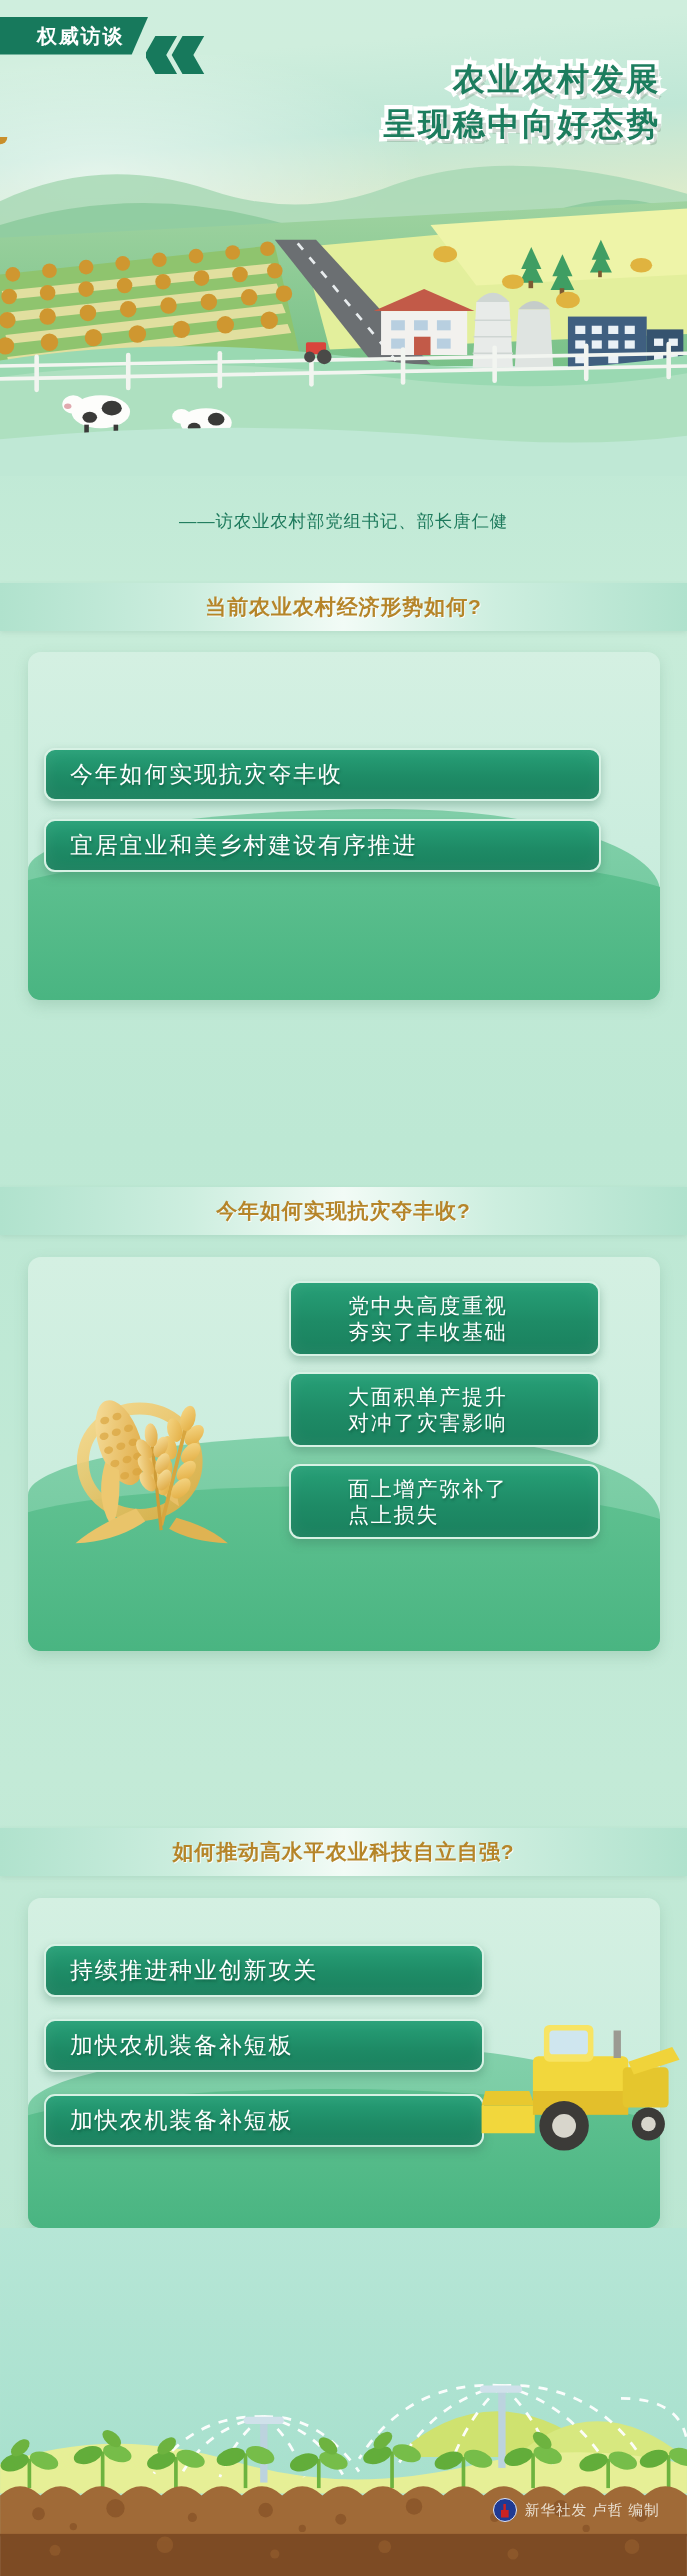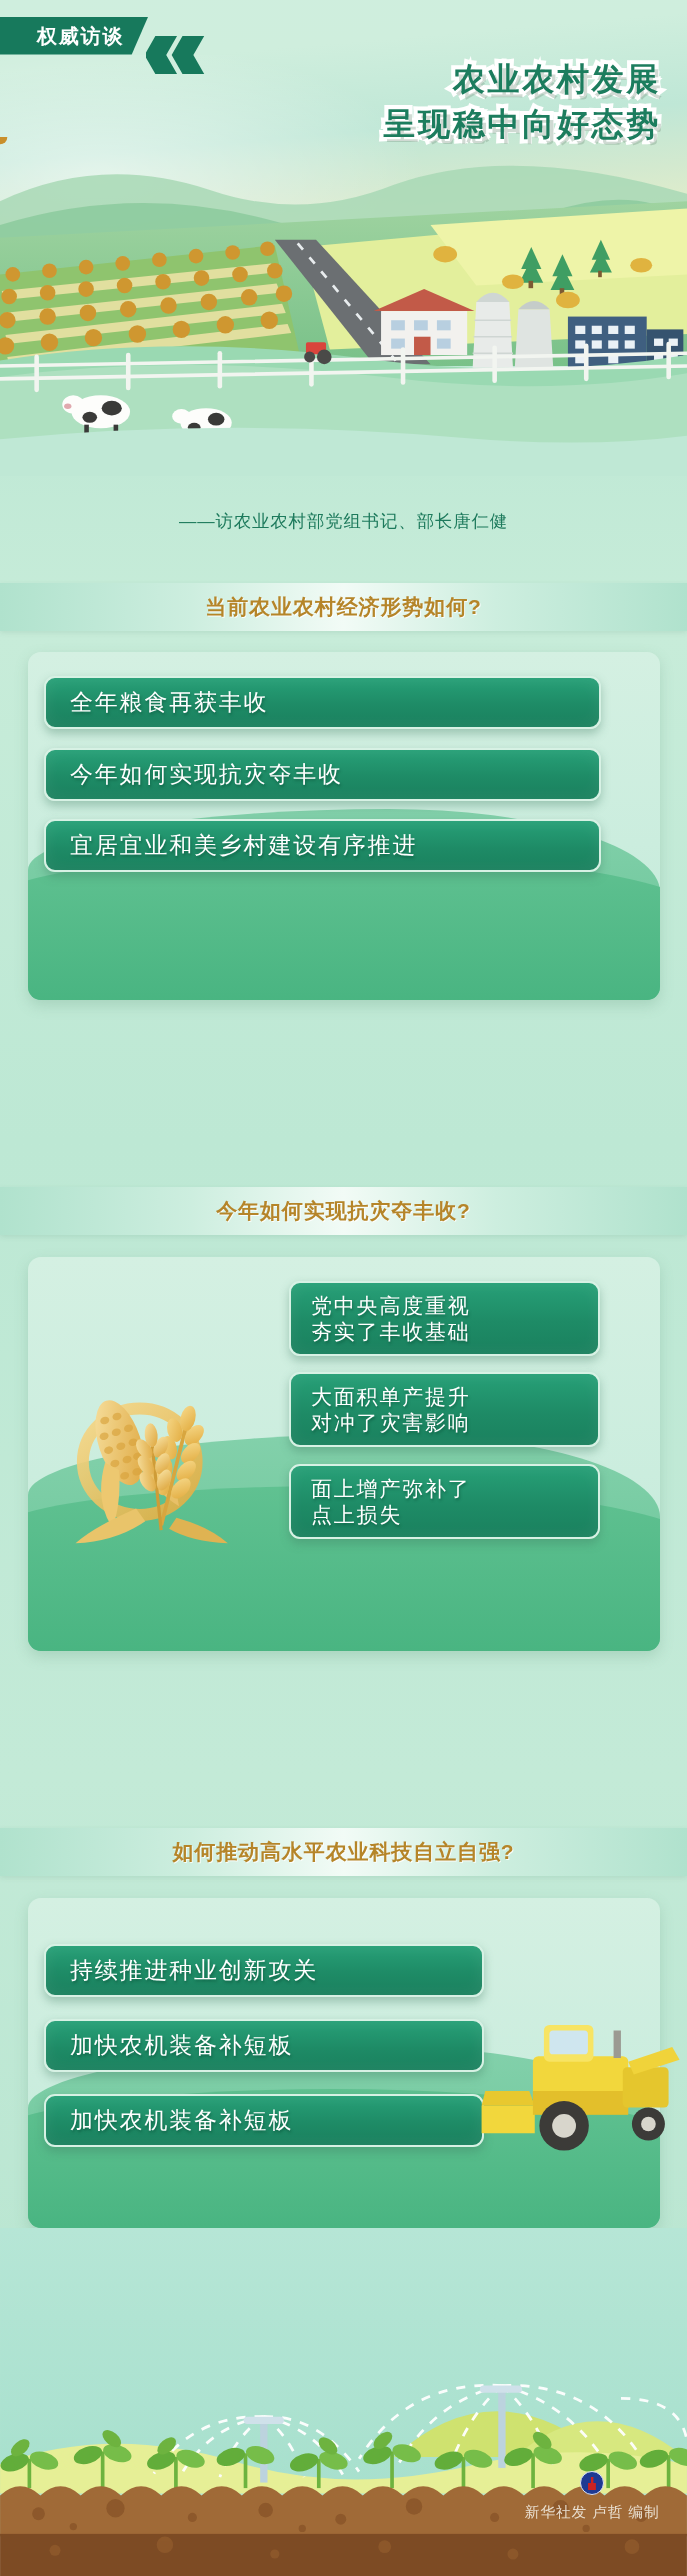--- a/index.html
+++ b/index.html
@@ -58,24 +58,24 @@
   .panel .wave2 { position:absolute; left:-37px; bottom:0; width:715px; height:42%;
       background:linear-gradient(180deg,#5dc08f 0%,#46b37f 100%);
       border-radius:55% 60% 0 0 / 55px 73px 0 0; opacity:.9; }
 
   
   .card { position:absolute; background:linear-gradient(180deg,#27a077 0%,#1e8b66 55%,#1a815e 100%);
       border:2.7px solid #d7f1e4; border-radius:11px; display:flex; align-items:center;
       box-shadow:0 4.6px 9.2px rgba(60,120,95,.35), inset 0 0 16.5px rgba(255,255,255,.07); }
   .card .txt { color:#ffffff; font-size:23px; letter-spacing:1.8px; padding-left:24px;
       text-shadow:0.9px 1.8px 2.7px rgba(0,60,40,.45); white-space:nowrap; }
-  .card .txt.two { line-height:1.22; font-size:21px; padding-left:20px; white-space:normal; }
+  .card .txt.two { line-height:1.22; font-size:21px; padding-left:20px; white-space:normal;margin-left:37px; }
   .card .txt .l { display:block; }
   .credit { position:absolute; right:27.5px; bottom:14.7px; display:flex; align-items:center; gap:8.2px;
-      color:#e9dfd0; font-size:14.7px; letter-spacing:0.9px;flex-direction:column; }
+      color:#e9dfd0; font-size:14.7px; letter-spacing:0.9px; }
   .xh-logo { width:24px; height:24px; border-radius:50%; background:#1f3a93; position:relative;
       border:1.4px solid #dfe6f5; flex:0 0 auto; }
   .xh-logo:after { content:""; position:absolute; left:50%; top:4.6px; transform:translateX(-50%);
       width:8.2px; height:13.7px; background:#cc2222; clip-path:polygon(35% 0,65% 0,65% 45%,100% 45%,100% 100%,0 100%,0 45%,35% 45%); }
 
   svg { display:block; }
 </style>
 </head>
 <body>
 
@@ -306,23 +306,20 @@
 
   <div class="sec-head" style="top:583px">
     <span>当前农业农村经济形势如何?</span>
   </div>
 
   <div class="panel" style="top:652px; height:348px">
     <div class="wave"></div>
     <div class="wave2"></div>
   </div>
 
-  <div class="card" style="top:676px; left:44px; width:557px; height:53px">
-    <div class="txt">全年粮食再获丰收</div>
-  </div>
   <div class="card" style="top:748px; left:44px; width:557px; height:53px">
     <div class="txt">今年如何实现抗灾夺丰收</div>
   </div>
   <div class="card" style="top:819px; left:44px; width:557px; height:53px">
     <div class="txt">宜居宜业和美乡村建设有序推进</div>
   </div>
 
   <div class="sec-head" style="top:1187px">
     <span>今年如何实现抗灾夺丰收?</span>
   </div>

